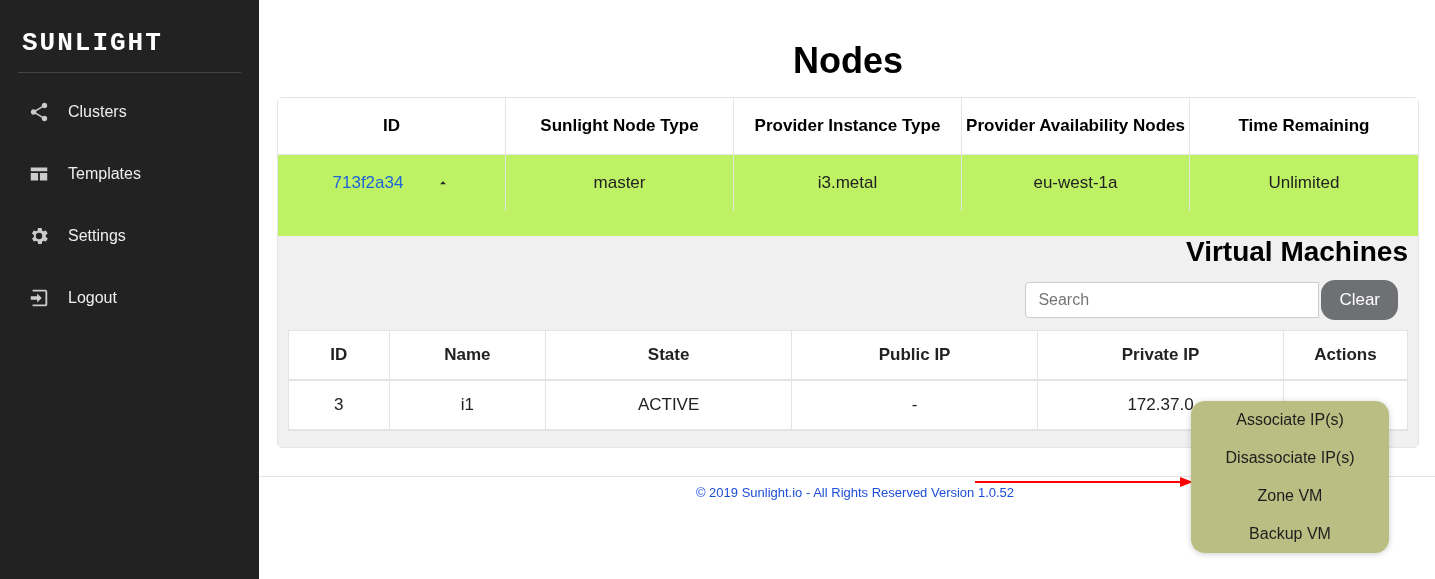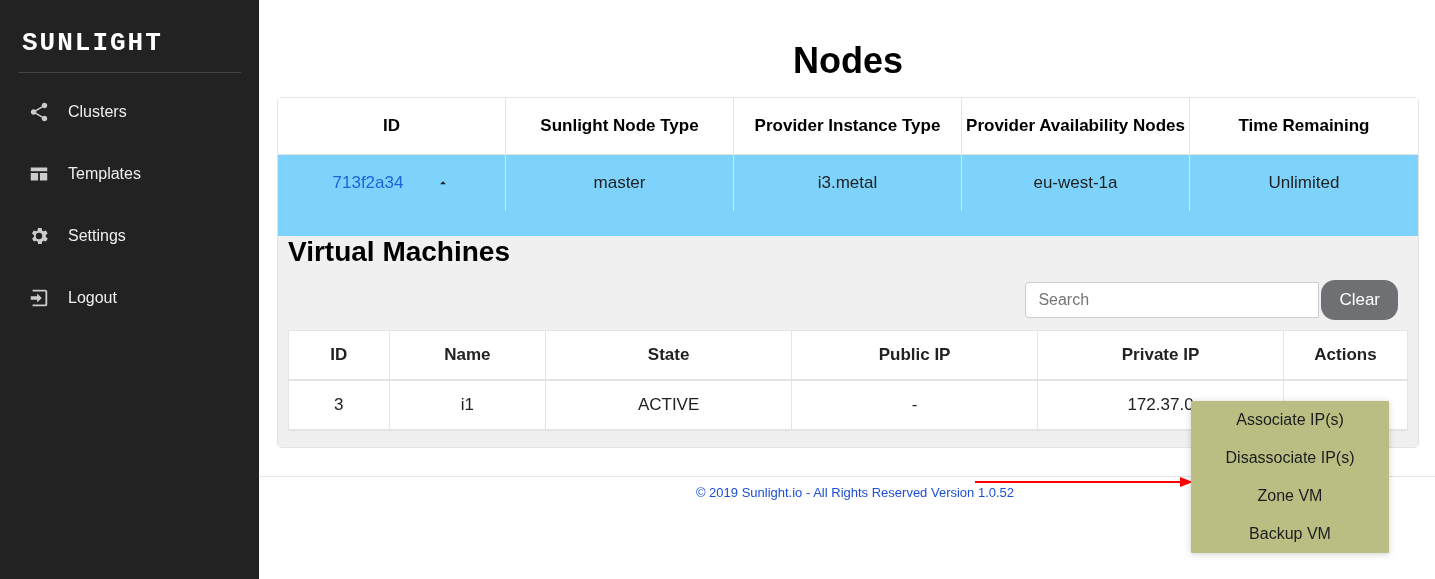--- a/index.html
+++ b/index.html
@@ -10,48 +10,48 @@
   .sidebar { width: 259px; background: #222; color: #eee; display: flex; flex-direction: column; padding: 0 18px; }
   .logo { font-size: 26px; font-weight: 700; letter-spacing: 1px; color: #fff; padding: 26px 4px 14px 4px; border-bottom: 1px solid #444; margin-bottom: 8px; font-family: Arial, sans-serif; }
   .nav { display: flex; flex-direction: column; }
   .nav-item { display: flex; align-items: center; gap: 18px; padding: 20px 10px; color: #eee; font-size: 16px; cursor: pointer; }
   .nav-icon { width: 22px; height: 22px; fill: #ccc; flex-shrink: 0; }
 
   
   .main { flex: 1; display: flex; flex-direction: column; overflow: auto; }
   .content { padding: 10px 16px 0 18px; }
   h1 { text-align: center; font-size: 36px; font-weight: 700; margin: 30px 0 15px 0; color: #000; }
-  h2 { text-align: left; font-size: 28px; font-weight: 700; margin: 25px 0 12px 0; color: #000; }
+  h2 { text-align: right; font-size: 28px; font-weight: 700; margin: 25px 0 12px 0; color: #000; }
 
   
   .card { border: 1px solid #e4e4e4; border-radius: 5px; background: #fff; }
   table { width: 100%; border-collapse: separate; border-spacing: 0; }
   th, td { text-align: center; font-size: 17px; }
   th { padding: 18px 0; border-right: 1px solid #e4e4e4; border-bottom: 1px solid #e4e4e4; font-weight: 700; background: #fff; }
   th:last-child { border-right: none; }
-  td { padding: 18px 0; border-right: 1px solid #e4e4e4; background: #7dd3fc; color: #222; }
+  td { padding: 18px 0; border-right: 1px solid #e4e4e4; background: #bef264; color: #222; }
   td:last-child { border-right: none; }
 
   
   .node-id { color: #1d63da; }
 
   .expanded-area { background: #f0f0f0; padding: 0 10px 16px 10px; }
   .search-row { display: flex; justify-content: flex-end; align-items: center; gap: 0; padding: 0 10px 10px 0; }
   .search-input { width: 294px; height: 36px; border: 1px solid #ccc; border-radius: 4px 0 0 4px; padding: 0 12px; font-size: 16px; }
   .clear-btn { height: 40px; background: #6e7074; color: #fff; border: none; padding: 0 18px; font-size: 17px; border-radius: 14px; margin-left: 2px; cursor: pointer; }
 
   .inner-table th { background: #fff; padding: 14px 0; }
   .inner-table td { background: #fff; padding: 14px 0; }
   .inner-table tbody tr td { border-top: 1px solid #e4e4e4; border-bottom: 1px solid #e4e4e4; }
 
   .footer-line { border-top: 1px solid #e4e4e4; margin-top: 28px; }
   .footer { text-align: center; font-size: 13px; color: #1d4ed8; padding: 8px 16px 20px 0; margin-left: 32px; }
 
   
-  .dropdown { position: absolute; left: 1191px; top: 401px; width: 198px; background: #babe82; border-radius: 1px; box-shadow: 0 1px 6px rgba(0,0,0,0.2); display: flex; flex-direction: column; z-index: 50; }
+  .dropdown { position: absolute; left: 1191px; top: 401px; width: 198px; background: #babe82; border-radius: 14px; box-shadow: 0 1px 6px rgba(0,0,0,0.2); display: flex; flex-direction: column; z-index: 50; }
   .dropdown-item { padding: 10px 0; text-align: center; font-size: 16px; color: #1d1d1d; cursor: pointer; }
 
   
   .annot-arrow { position: absolute; left: 975px; top: 476px; width: 218px; height: 12px; z-index: 40; pointer-events: none; }
 
   
   .logo-text { font-family: "Courier New", monospace; font-weight: bold; letter-spacing: 2px; }
   
   .chev { display:inline-block; transform: translateY(2px); }
 </style>

